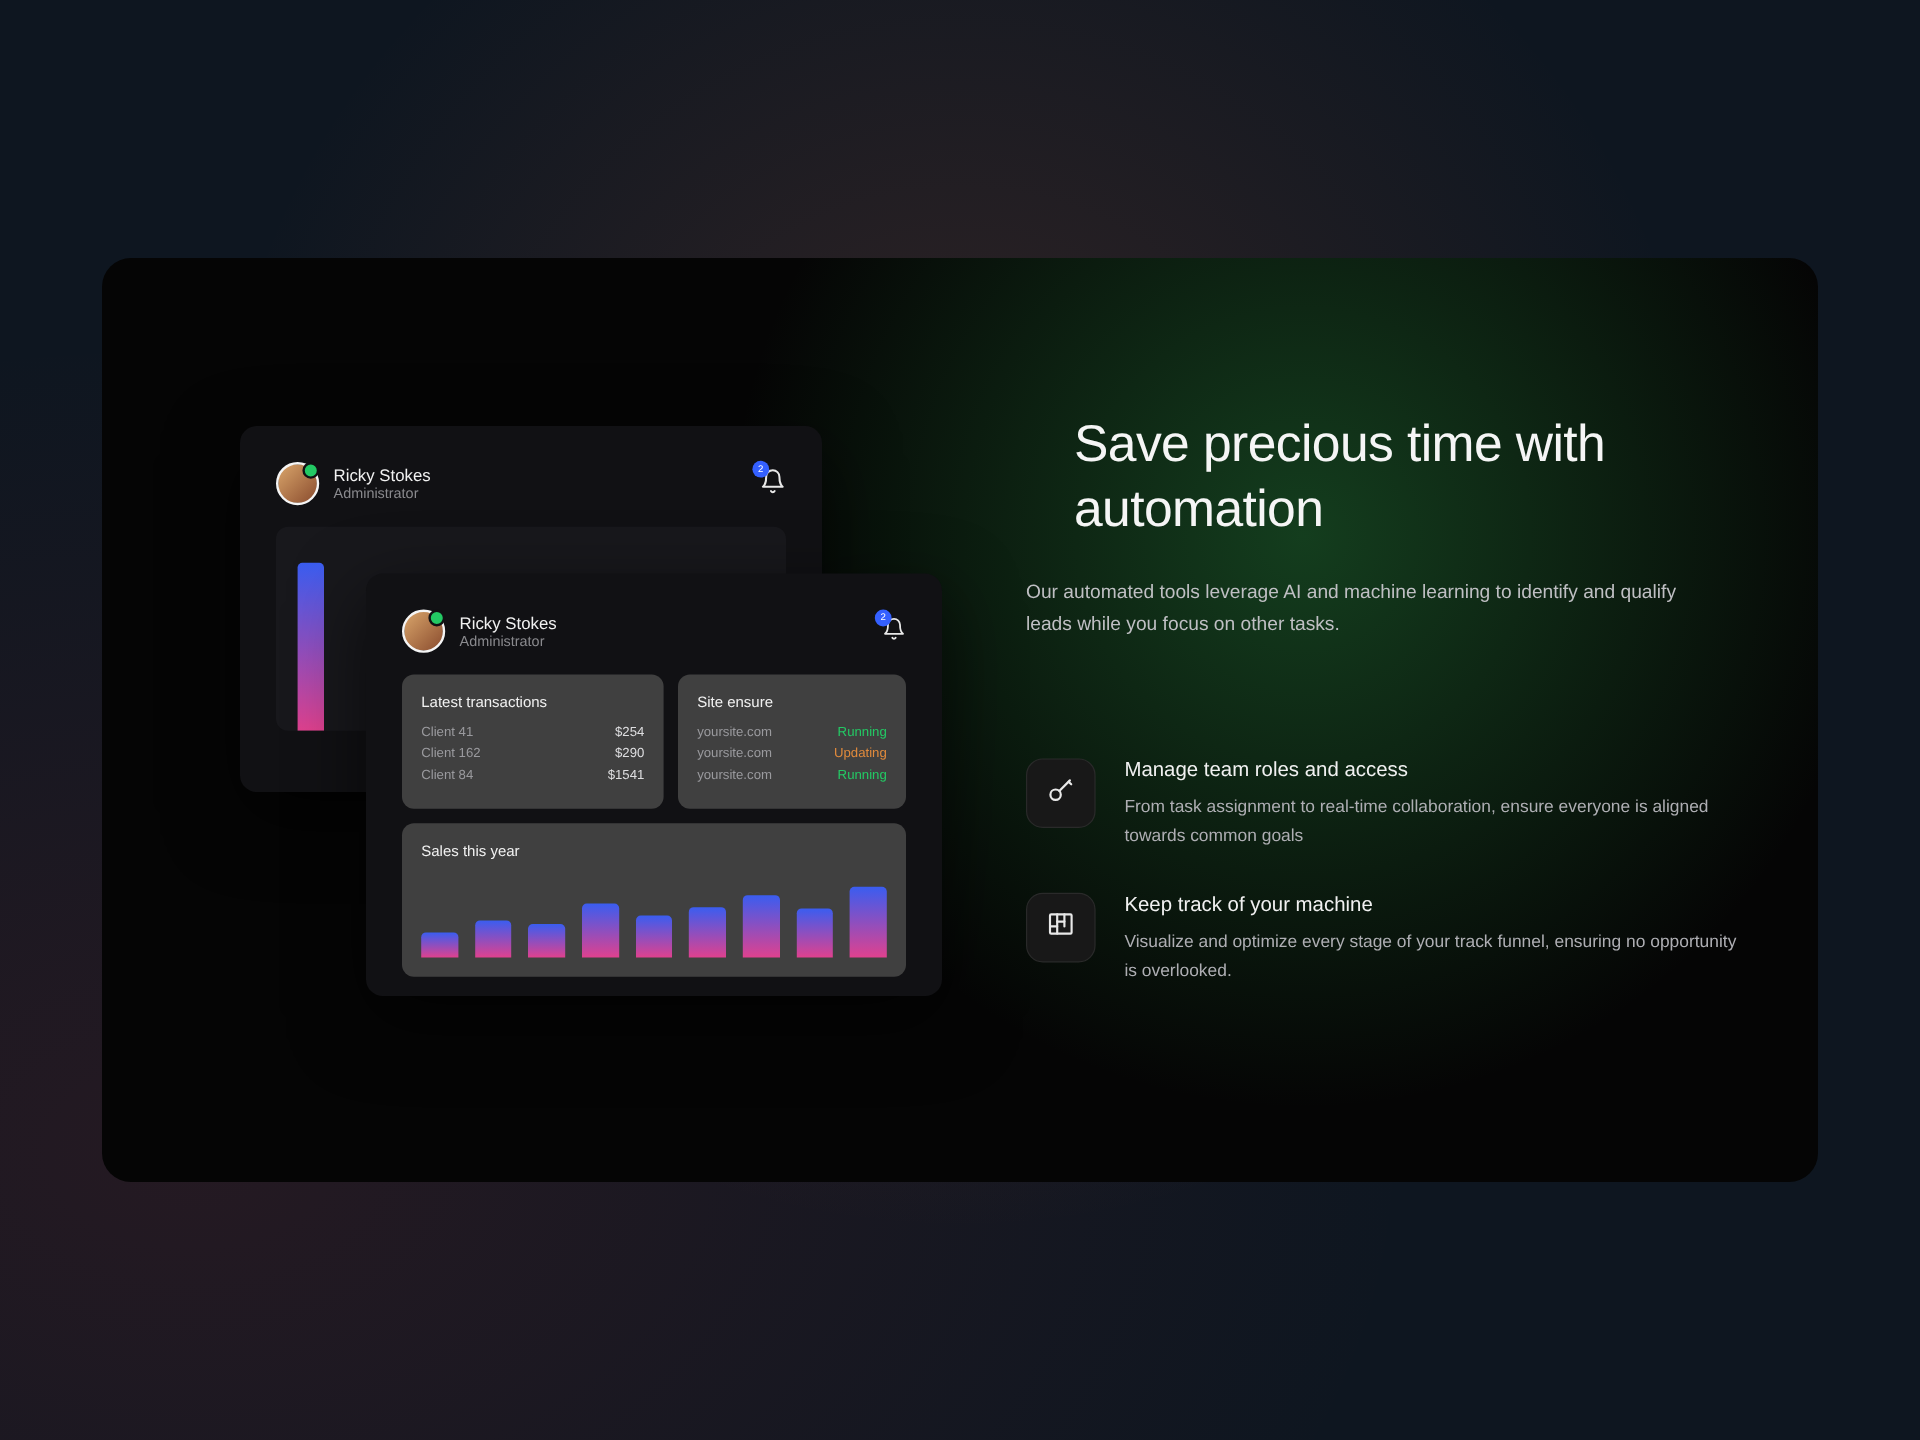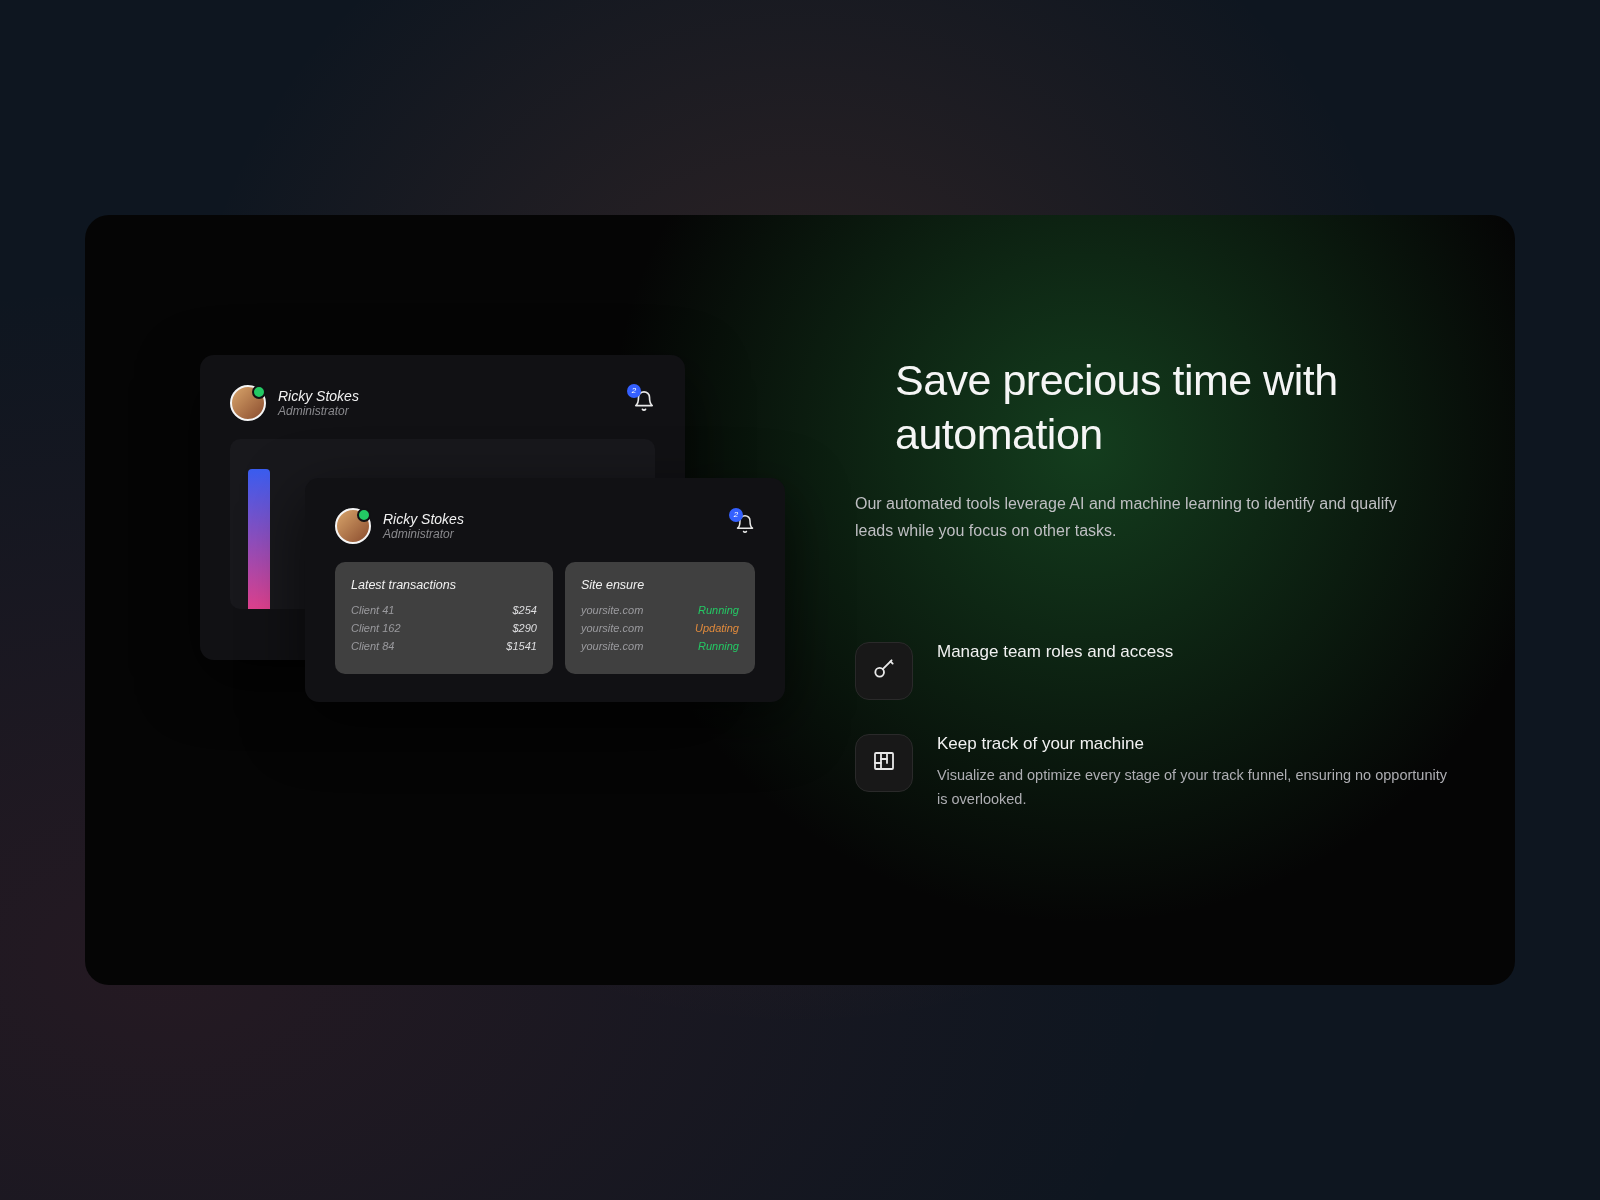--- a/index.html
+++ b/index.html
@@ -24,21 +24,20 @@
   display: flex;
   align-items: center;
   padding: 0 60px 0 60px;
   gap: 100px;
 }
 .mockups {
   position: relative;
   width: 610px;
   height: 560px;
   flex-shrink: 0;
-  font-style: italic;
 }
 .card {
   position: absolute;
   background: #111114;
   border-radius: 14px;
   padding: 16px;
   box-shadow: 0 20px 60px rgba(0,0,0,0.6);
 }
 .card-back {
   left: 55px;
@@ -252,40 +251,55 @@
             <span class="line-label">yoursite.com</span>
             <span class="status-updating">Updating</span>
           </div>
           <div class="line">
             <span class="line-label">yoursite.com</span>
             <span class="status-running">Running</span>
           </div>
         </div>
       </div>
 
+      <div class="widget sales-widget">
+        <div class="widget-title">Sales this year</div>
+        <div class="bars" id="bars">
+            <div class="bar" style="height: 30%;"></div>
+            <div class="bar" style="height: 45%;"></div>
+            <div class="bar" style="height: 40%;"></div>
+            <div class="bar" style="height: 65%;"></div>
+            <div class="bar" style="height: 50%;"></div>
+            <div class="bar" style="height: 60%;"></div>
+            <div class="bar" style="height: 75%;"></div>
+            <div class="bar" style="height: 58%;"></div>
+            <div class="bar" style="height: 85%;"></div>
+          </div>
+      </div>
     </div>
 
   </div>
 
   <div class="right">
     <h2 class="heading">Save precious time with automation</h2>
     <p class="lead">Our automated tools leverage AI and machine learning to identify and qualify leads while you focus on other tasks.</p>
 
     <div class="feature">
       <div class="feature-icon-box">
         <span>
           <svg width="26" height="26" viewBox="0 0 24 24" fill="none" stroke="#e8e8e8" stroke-width="1.7" stroke-linecap="round" stroke-linejoin="round">
               <circle cx="8" cy="15" r="4"></circle>
               <path d="M10.85 12.15 L19 4"></path>
               <path d="M18 5l2 2"></path>
             </svg>
         </span>
       </div>
       <div class="feature-body">
         <div class="feature-title">Manage team roles and access</div>
+        <div class="feature-desc">From task assignment to real-time collaboration, ensure everyone is aligned towards common goals</div>
       </div>
     </div>
 
     <div class="feature">
       <div class="feature-icon-box">
         <span>
           <svg width="24" height="24" viewBox="0 0 24 24" fill="none" stroke="#e8e8e8" stroke-width="1.8" stroke-linecap="round" stroke-linejoin="round">
               <rect x="3" y="4" width="18" height="16" rx="1"></rect>
               <line x1="9" y1="4" x2="9" y2="20"></line>
               <line x1="15" y1="4" x2="15" y2="14"></line>

